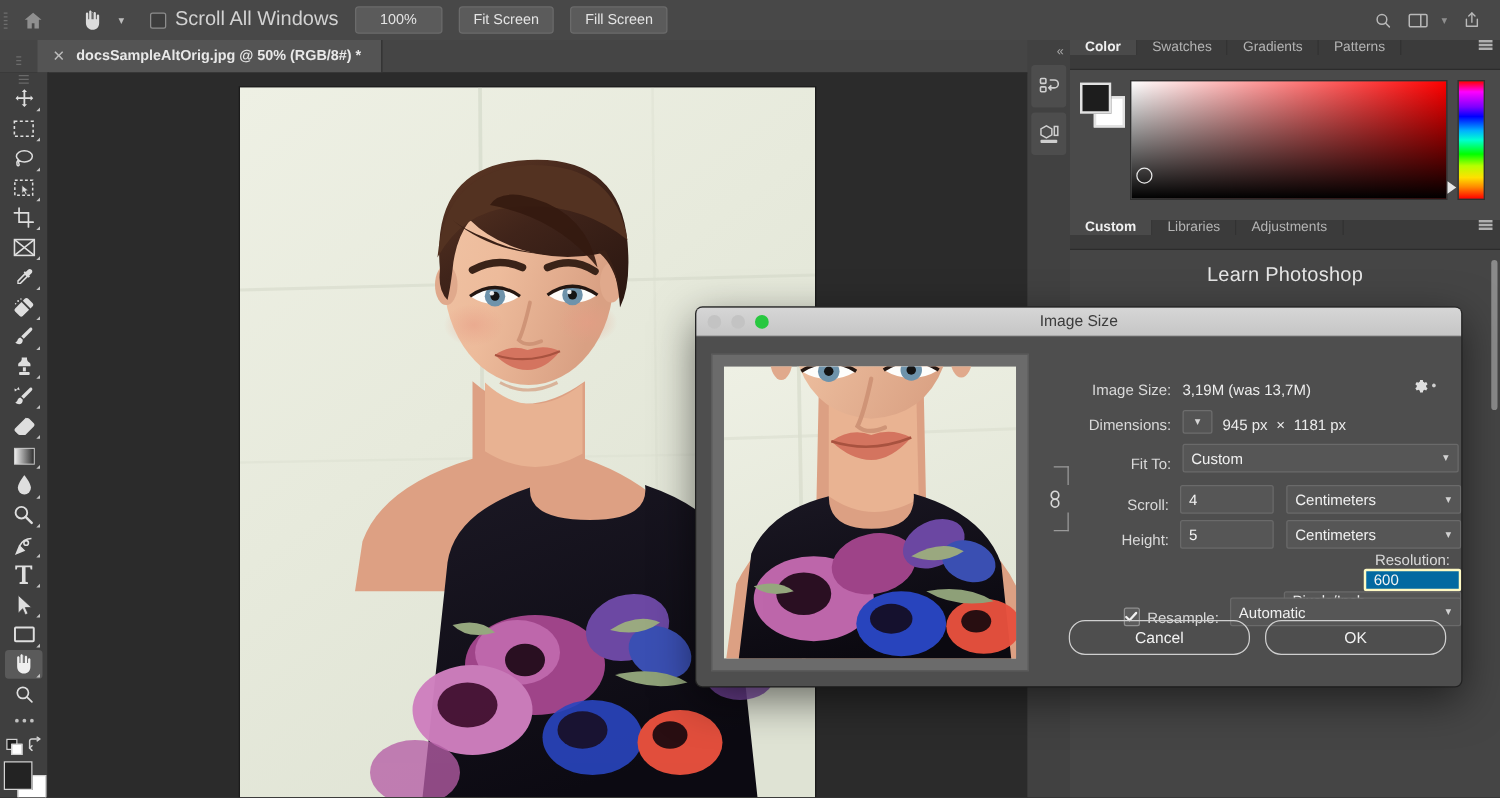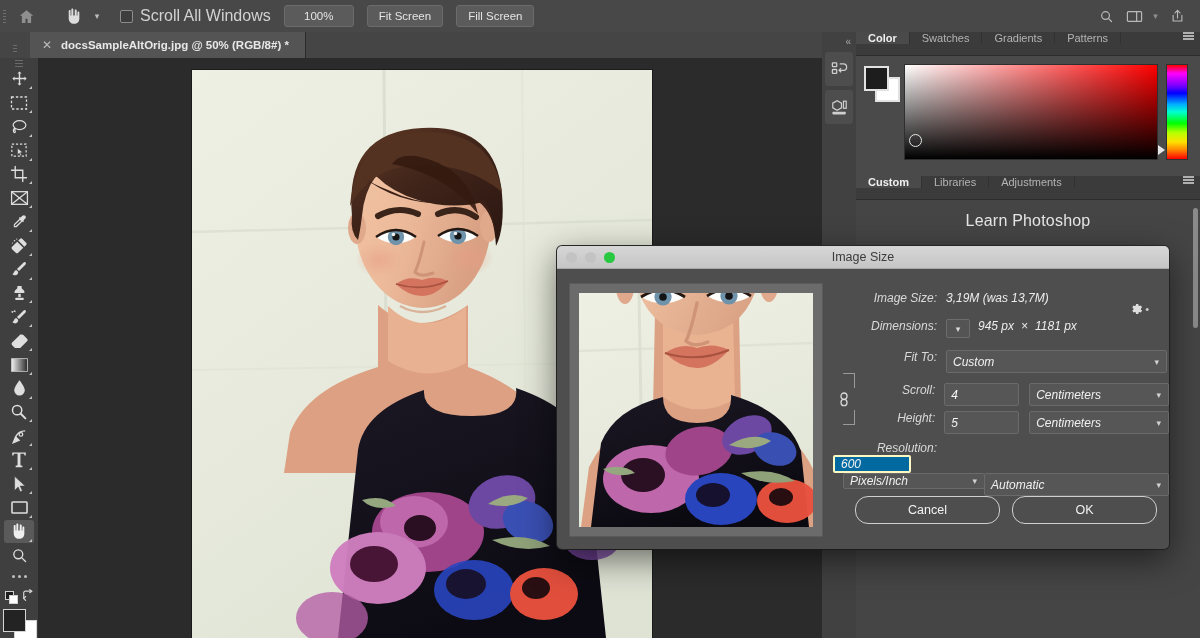--- a/index.html
+++ b/index.html
@@ -151,21 +151,21 @@
     position:absolute;left:0;right:0;text-align:center;font-size:12.5px;color:#3c3c3c;
   }
   .dlg-body{position:relative;height:281px;}
   .preview{
     position:absolute;left:12px;top:14px;width:252px;height:252px;
     background:#6b6b6b;border:1px solid #5a5a5a;overflow:hidden;
   }
   .preview .pimg{position:absolute;left:9px;top:9px;width:234px;height:234px;overflow:hidden;}
 
   .fields{position:absolute;left:276px;top:0;right:0;bottom:0;}
-  .row{display:flex;align-items:flex-start;height:28px;font-style:italic;}
+  .row{display:flex;align-items:flex-end;height:28px;}
   .lab{width:104px;text-align:right;padding-right:9px;font-size:12px;color:#d9d9d9;white-space:nowrap;}
   .val{font-size:12px;color:#ececec;}
   .gear{position:absolute;right:20px;top:33px;display:flex;align-items:center;gap:2px;}
   .dim-caret{
     width:22px;height:17px;border:1px solid #6d6d6d;background:#545454;border-radius:2px;
     display:flex;align-items:center;justify-content:center;color:#d8d8d8;font-size:9px;margin-right:8px;
   }
   .select{
     height:21px;background:#565656;border:1px solid #6a6a6a;border-radius:2px;
     display:flex;align-items:center;padding:0 6px;font-size:12px;color:#f0f0f0;position:relative;

